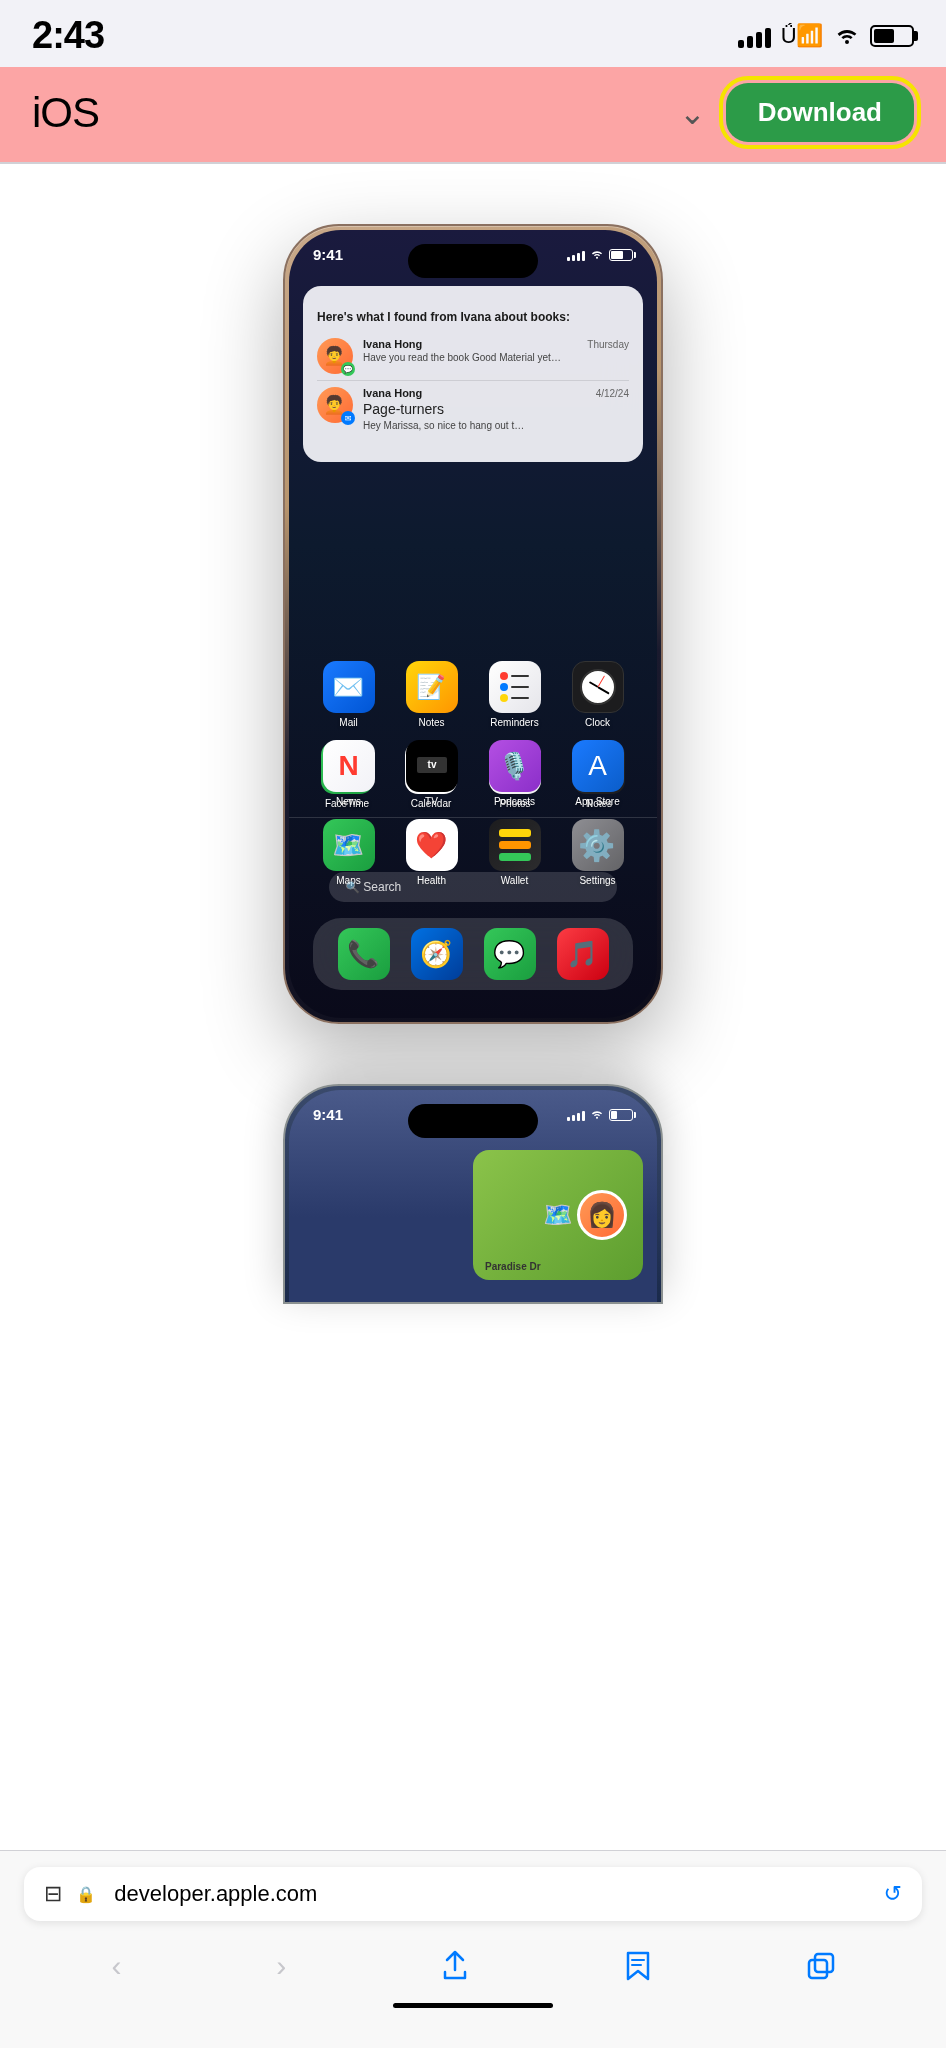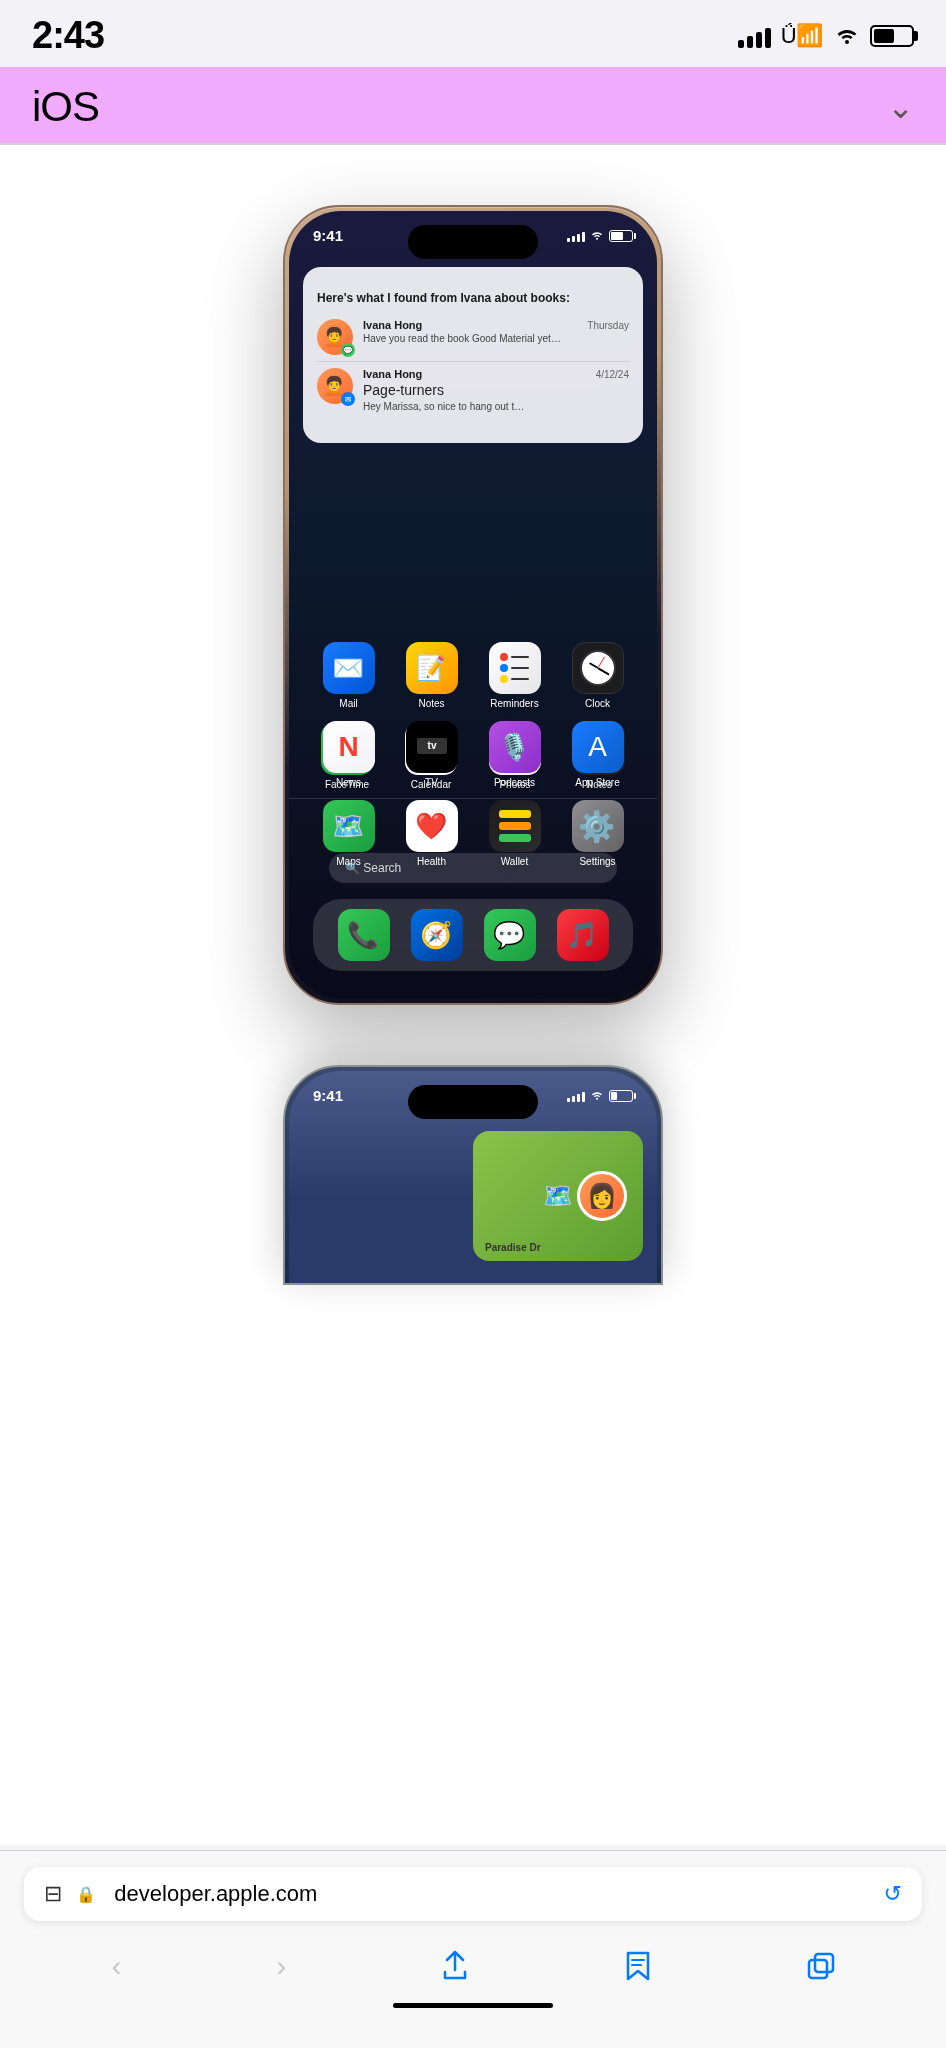--- a/index.html
+++ b/index.html
@@ -72,22 +72,22 @@
       height: 100%;
       background: #000;
       border-radius: 2px;
     }
 
     
     .header-bar {
       display: flex;
       justify-content: space-between;
       align-items: center;
-      padding: 16px 32px 12px;
-      background: #f0abfc;
+      padding: 16px 32px 20px;
+      background: #fca5a5;
     }
     .header-title {
       font-size: 42px;
       font-weight: 400;
       color: #000;
       letter-spacing: -1px;
     }
     .header-right {
       display: flex;
       align-items: center;
@@ -652,20 +652,21 @@
     <div class="battery-icon">
       <div class="battery-fill"></div>
     </div>
   </div>
 </div>
 
 <div class="header-bar">
   <span class="header-title">iOS</span>
   <div class="header-right">
     <span class="chevron-down">⌄</span>
+    <button class="download-btn">Download</button>
   </div>
 </div>
 
 <div class="divider"></div>
 
 <div class="page-content">
   <div class="main-content">
 
     <div class="phone-mockup">
       <div class="phone-screen">

